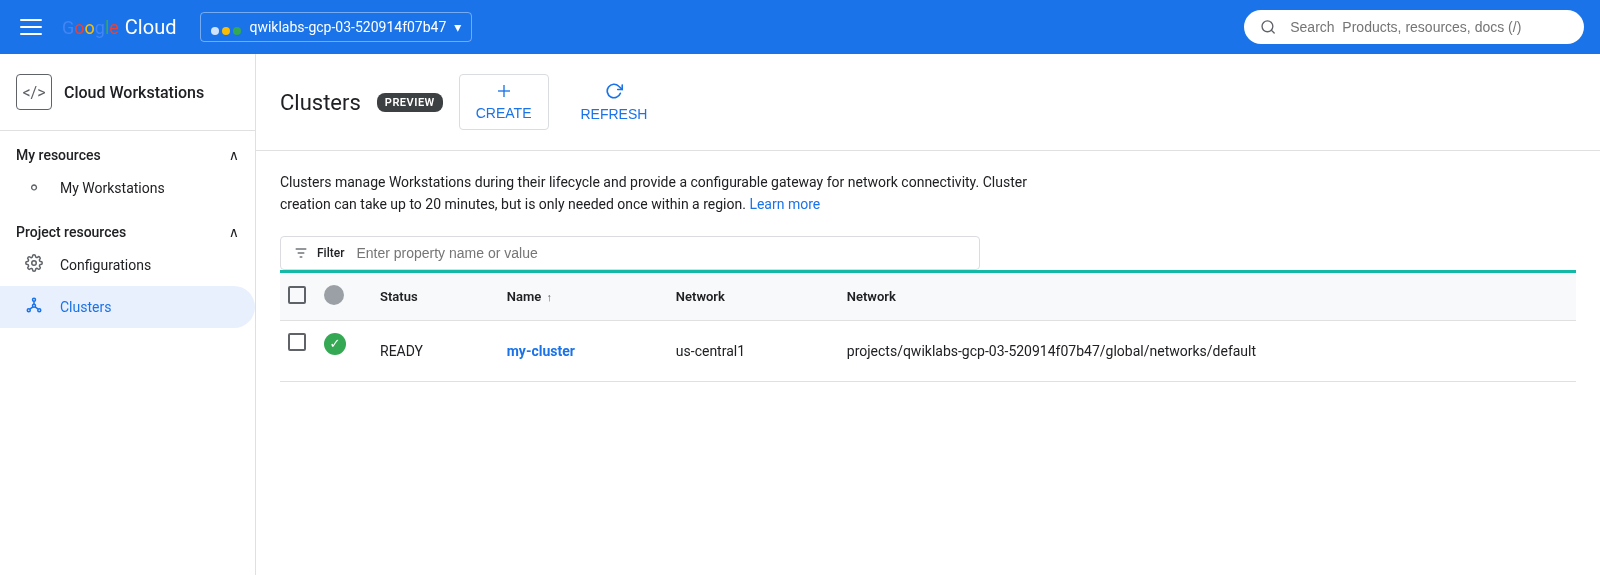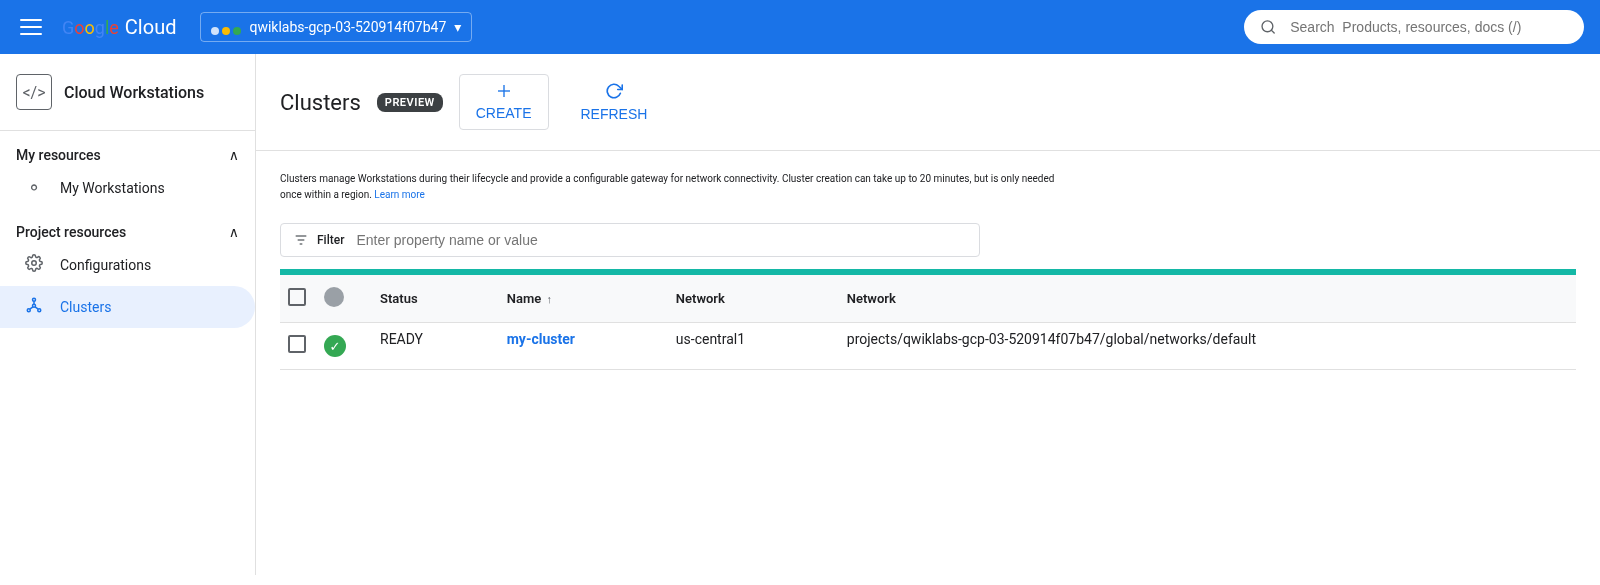--- a/index.html
+++ b/index.html
@@ -113,45 +113,45 @@
     .btn-create {
       background: transparent; color: #1a73e8; border: 1px solid #dadce0;
     }
     .btn-refresh {
       background: transparent; color: #1a73e8; border: none;
     }
 
     .main-content { padding: 20px 24px; }
 
     .description {
-      font-size: 10px; color: #202124; line-height: 1.6; max-width: 780px; margin-bottom: 20px;
+      font-size: 14px; color: #202124; line-height: 1.6; max-width: 780px; margin-bottom: 20px;
     }
     .description a { color: #1a73e8; text-decoration: none; }
 
     .filter-bar {
       display: flex; align-items: center; gap: 8px;
       border: 1px solid #dadce0; border-radius: 4px;
       padding: 8px 12px; max-width: 700px; margin-bottom: 0;
     }
     .filter-bar input {
       border: none; outline: none; font-size: 14px; color: #ec4899; flex: 1; background: transparent;
     }
 
     
-    .table-wrapper { margin-top: 12px; border-top: 6px solid #14b8a6; }
+    .table-wrapper { margin-top: 0; border-top: 3px solid #14b8a6; }
     table {
       width: 100%; border-collapse: collapse;
     }
     thead tr { background: #f8f9fa; }
     th {
       text-align: left; font-size: 13px; font-weight: 600; color: #202124;
       padding: 12px 16px; border-bottom: 1px solid #e0e0e0;
     }
     td {
-      padding: 8px 16px; font-size: 14px; border-bottom: 1px solid #e0e0e0; vertical-align: top;
+      padding: 22px 16px; font-size: 14px; border-bottom: 1px solid #e0e0e0; vertical-align: top;
     }
     .checkbox-cell { width: 36px; padding: 12px 8px; }
     .status-cell { width: 48px; padding: 12px 8px; }
 
     .checkbox-box {
       width: 18px; height: 18px; border: 2px solid #5f6368; border-radius: 2px;
       display: inline-block;
     }
     .status-dot-gray {
       width: 20px; height: 20px; background: #9aa0a6; border-radius: 50%; display: inline-block;

